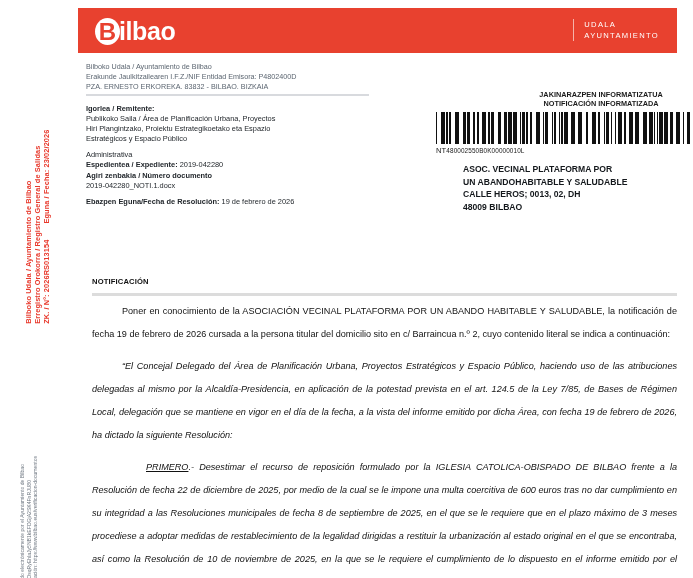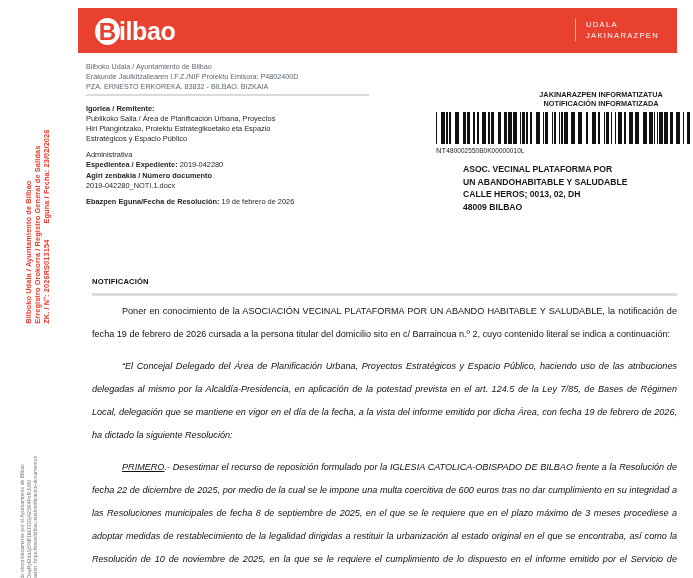--- a/index.html
+++ b/index.html
@@ -241,21 +241,21 @@
     color: #121212;
   }
   .body-text p {
     margin: 0 0 9px 0;
     text-indent: 30px;
   }
   .body-text p.it {
     font-style: italic;
   }
   .body-text p.last { margin-bottom: 0; }
-  .body-text .u { text-decoration: underline; }
+  .body-text .u { text-decoration: underline; margin-left: 24px; }
 </style>
 </head>
 <body>
 
 <div class="margin-stamp">
   <div class="vstamp-top">
     <span class="row">Bilboko Udala / Ayuntamiento de Bilbao</span>
     <span class="row">
       <span>Erregistro Orokorra / Registro General de Salidas</span>
     </span>
@@ -273,27 +273,27 @@
 
 <div class="page">
 
   <div class="header-bar">
     <div class="logo">
       <span class="logo-b">B</span>
         <span class="logo-rest">ilbao</span>
     </div>
     <div class="header-right">
       <span>UDALA</span>
-      <span>JAKINARAZPEN</span>
+      <span>AYUNTAMIENTO</span>
     </div>
   </div>
 
   <div class="issuer">
     <span>Bilboko Udala / Ayuntamiento de Bilbao</span>
-    <span>Erakunde Jaulkitzailearen I.F.Z./NIF Proiektu Emisora: P4802400D</span>
+    <span>Erakunde Jaulkitzailearen I.F.Z./NIF Entidad Emisora: P4802400D</span>
     <span>PZA. ERNESTO ERKOREKA. 83832 - BILBAO. BIZKAIA</span>
   </div>
   <div class="issuer-rule"></div>
 
   <div class="sender">
     <p>
       <span class="b">Igorlea / Remitente:</span>
       <span>Publikoko Saila / Área de Planificación Urbana, Proyectos</span>
       <span>Hiri Plangintzako, Proiektu Estrategikoetako eta Espazio</span>
       <span>Estratégicos y Espacio Público</span>

